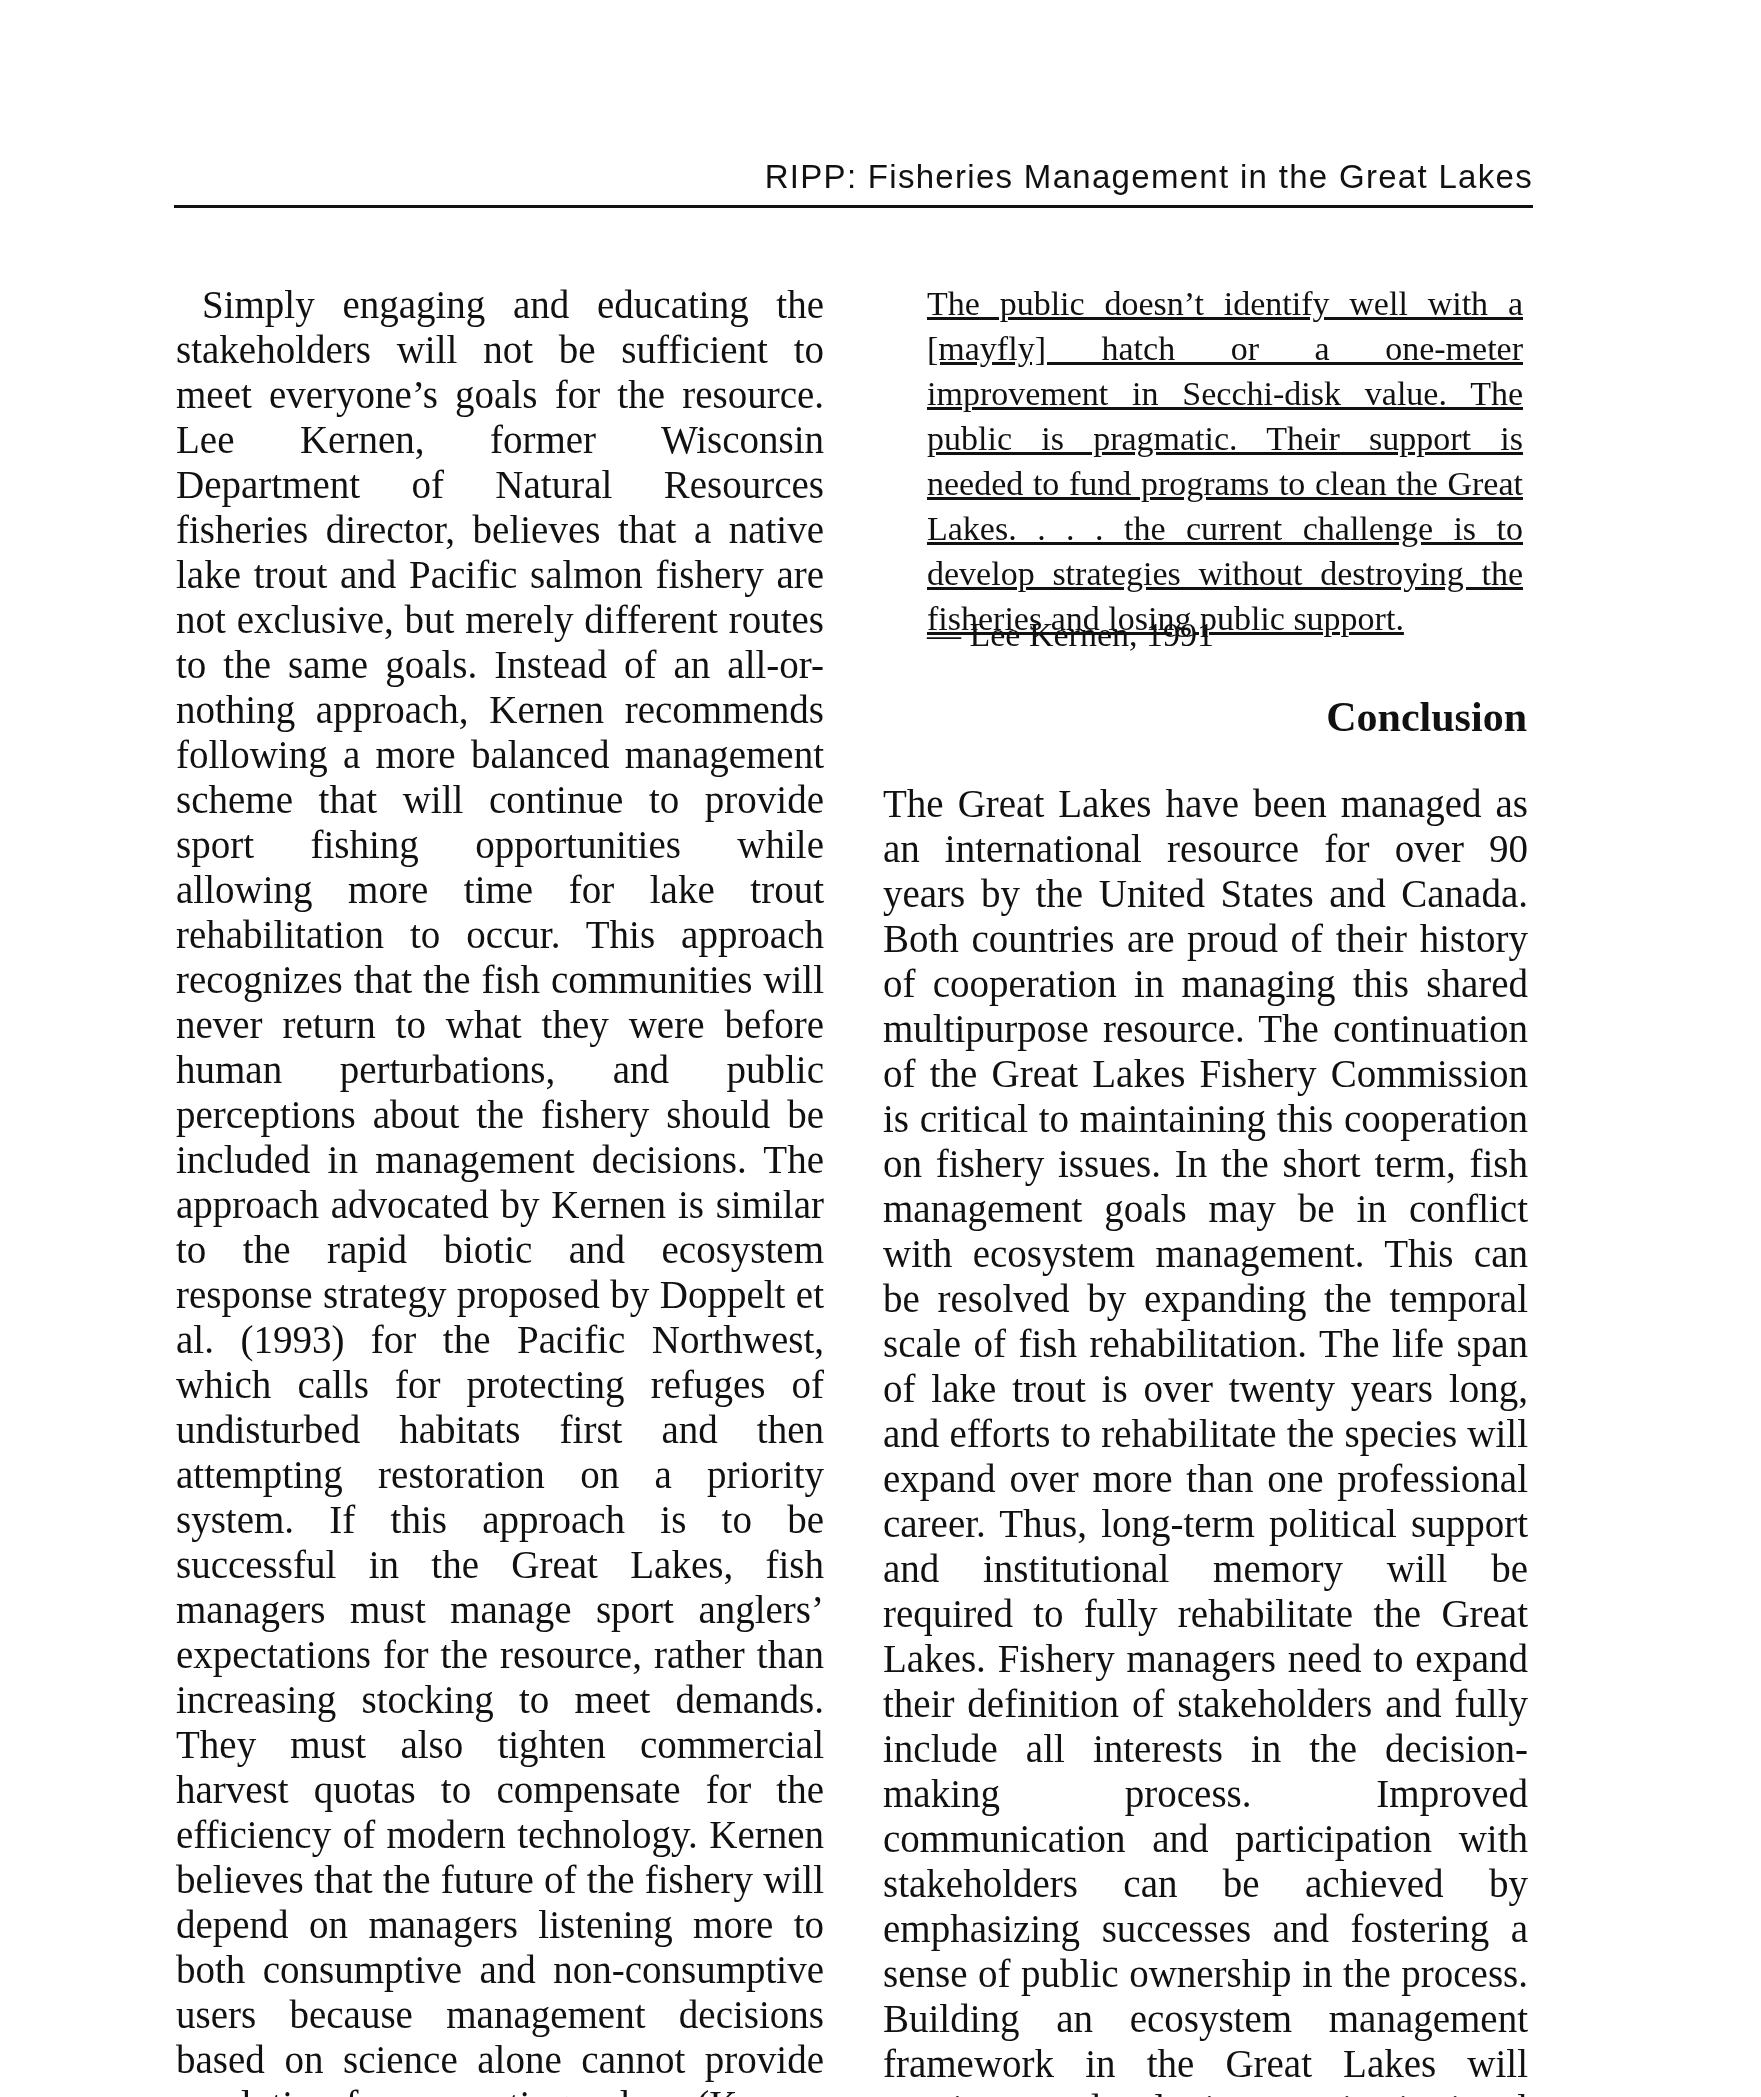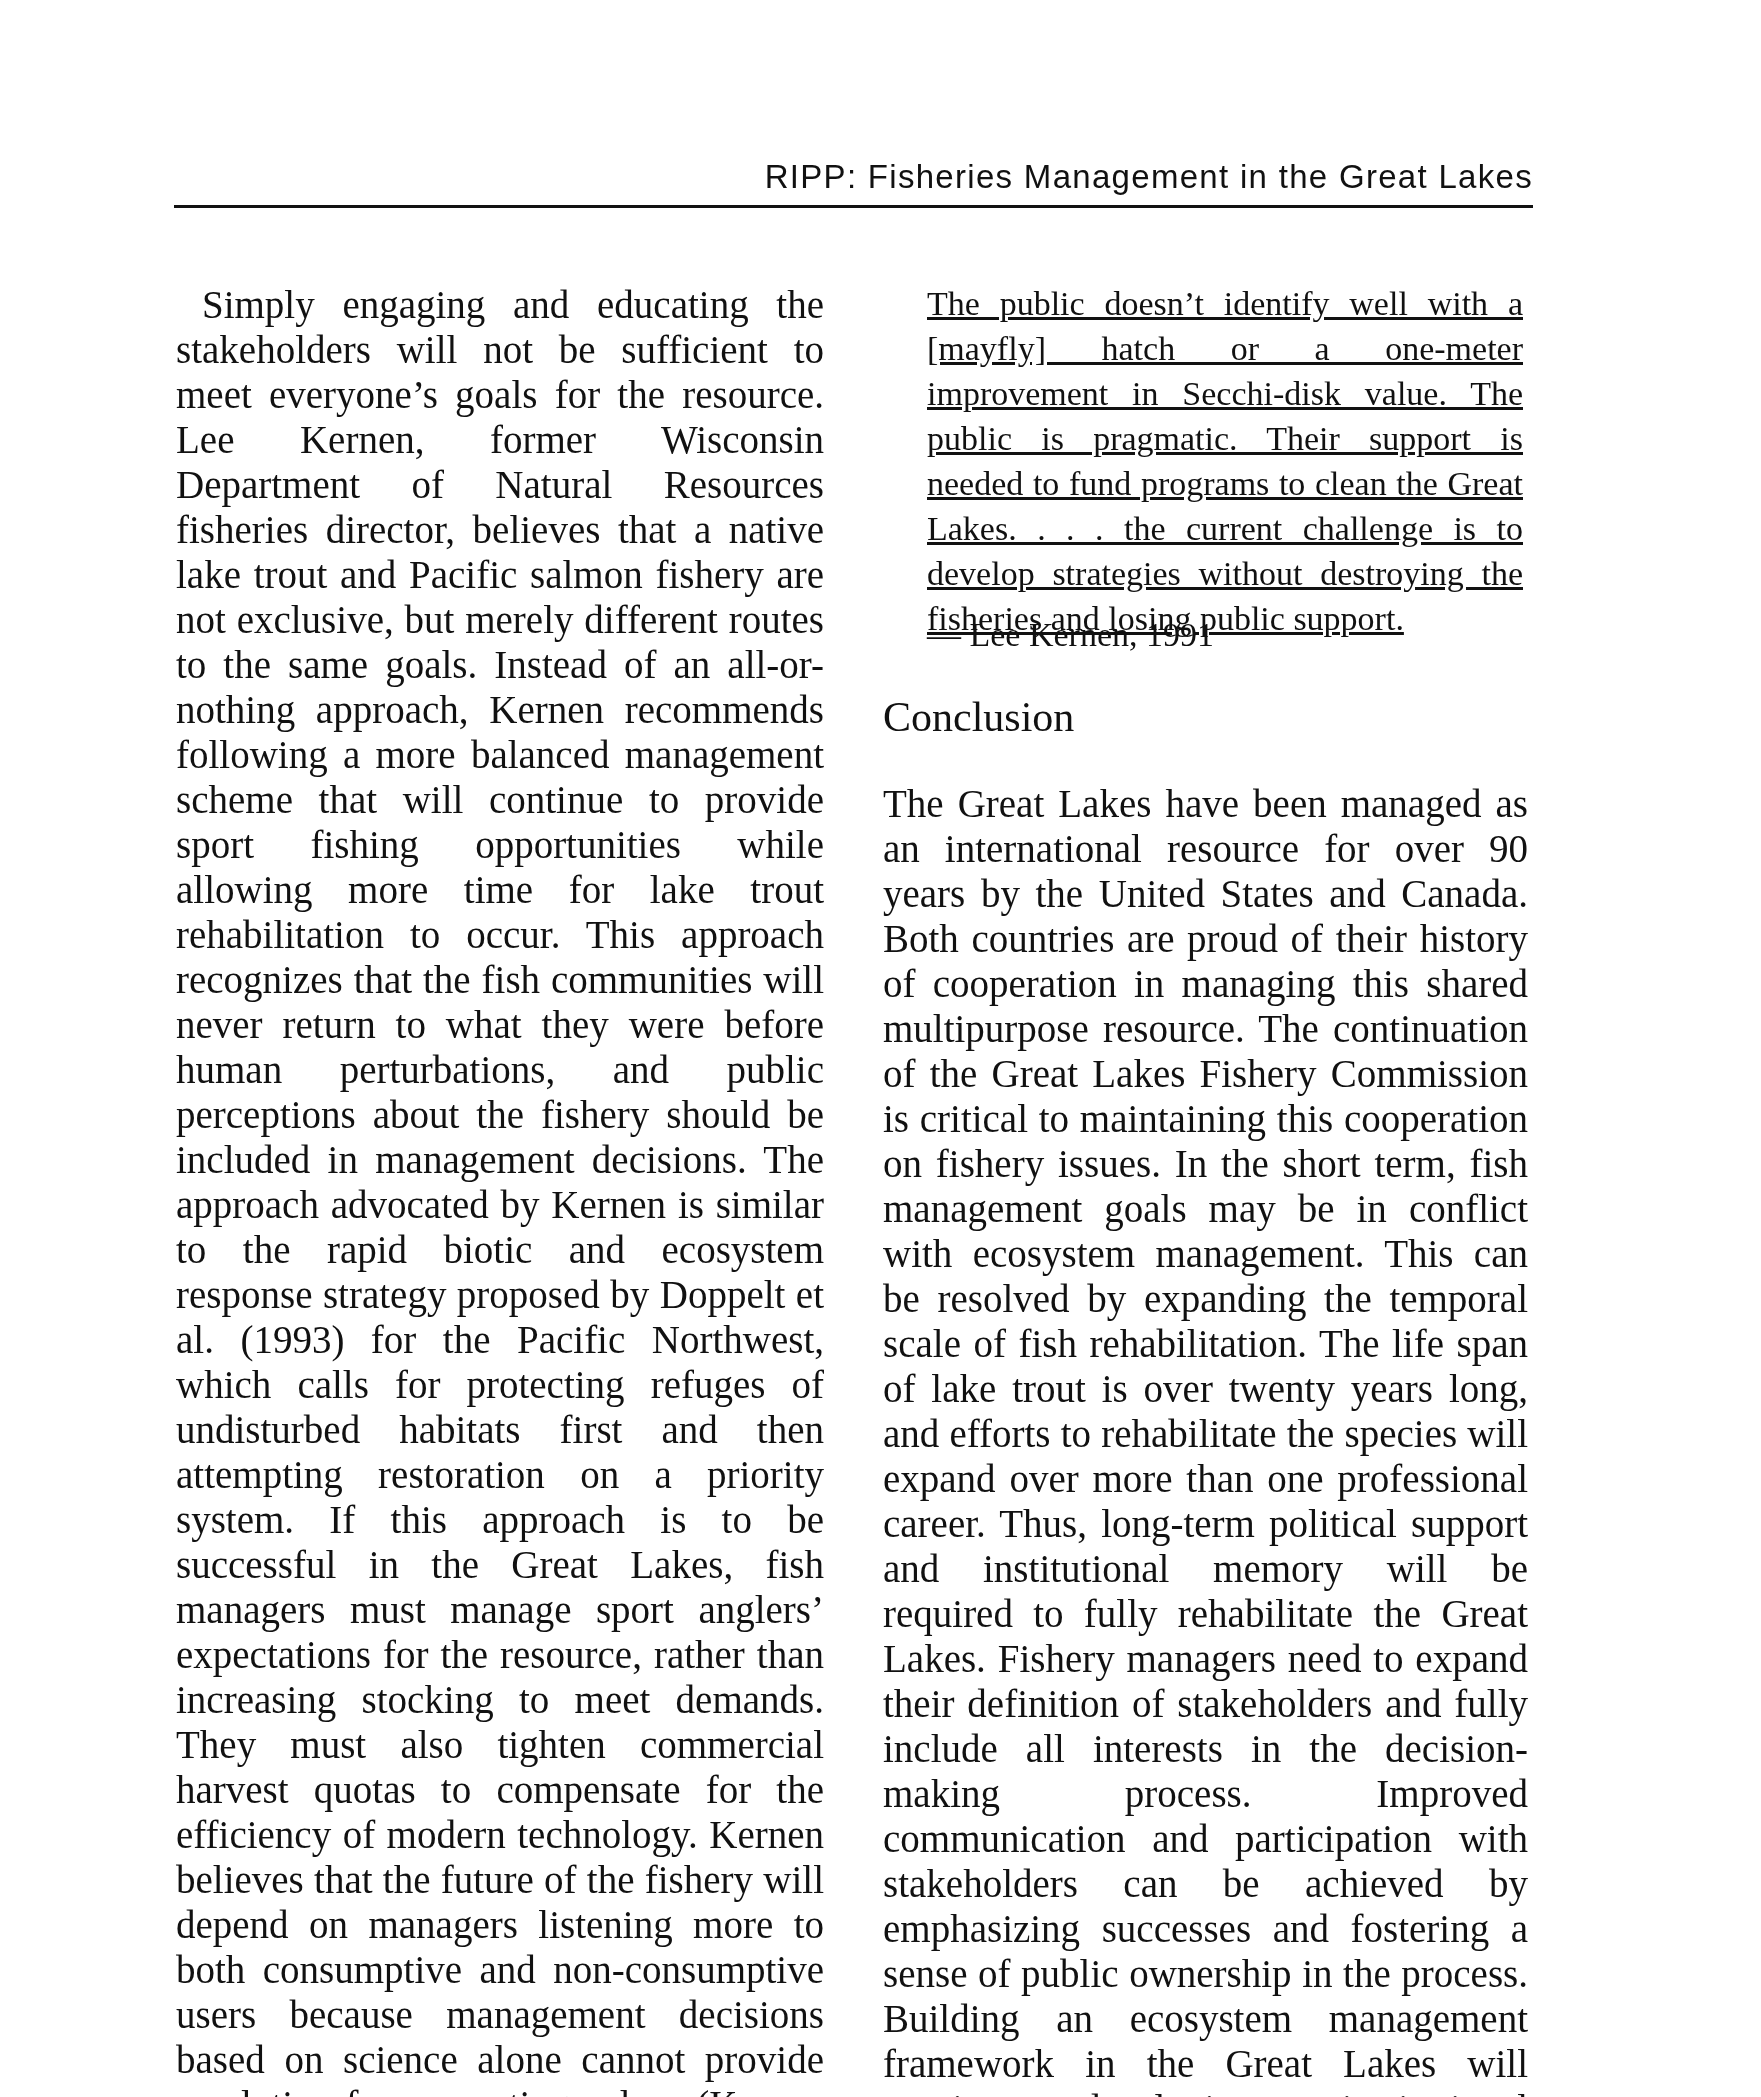--- a/index.html
+++ b/index.html
@@ -76,23 +76,23 @@
     font-family: "Liberation Serif", serif;
     font-size: 34px;
     line-height: 45px;
     color: #111;
   }
   .section-heading {
     position: absolute;
     left: 883px;
     width: 644px;
     top: 692px;
-    text-align: left;
+    text-align: right;
     font-family: "Liberation Serif", serif;
-    font-weight: normal;
+    font-weight: bold;
     font-size: 42px;
     line-height: 50px;
     color: #111;
   }
   .right-col {
     left: 883px;
     top: 781px;
     width: 645px;
   }
 </style>

